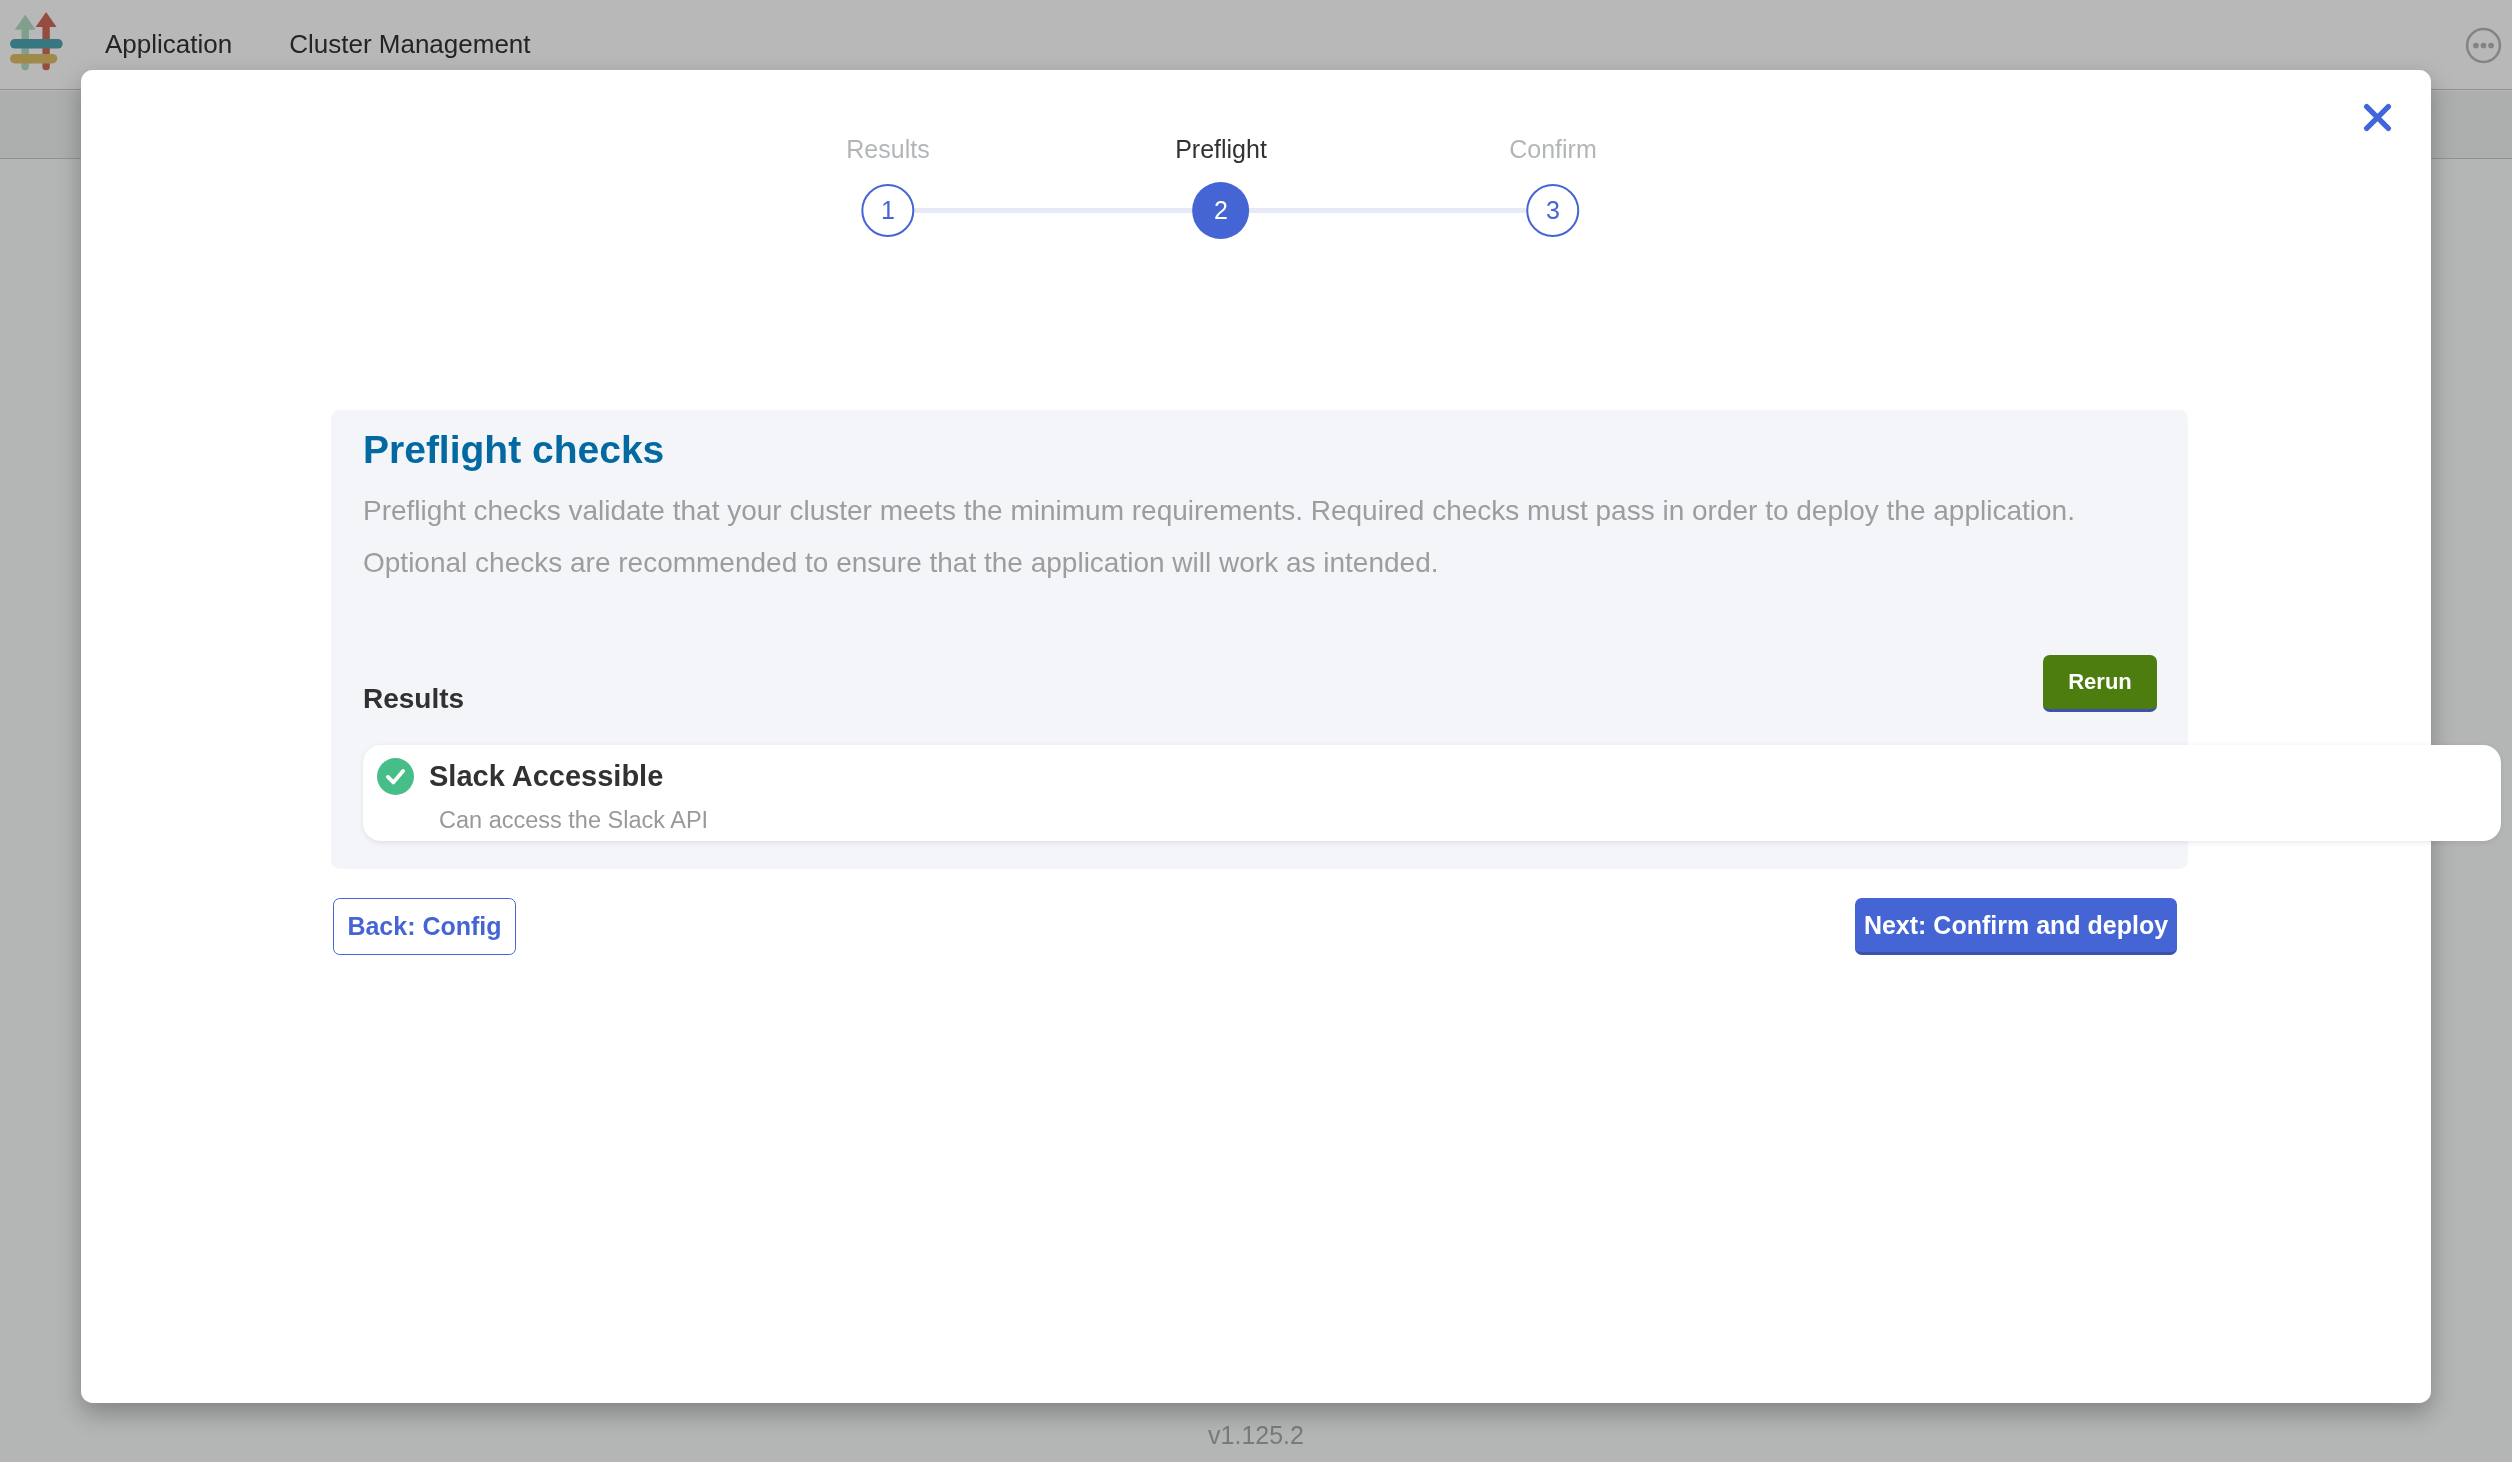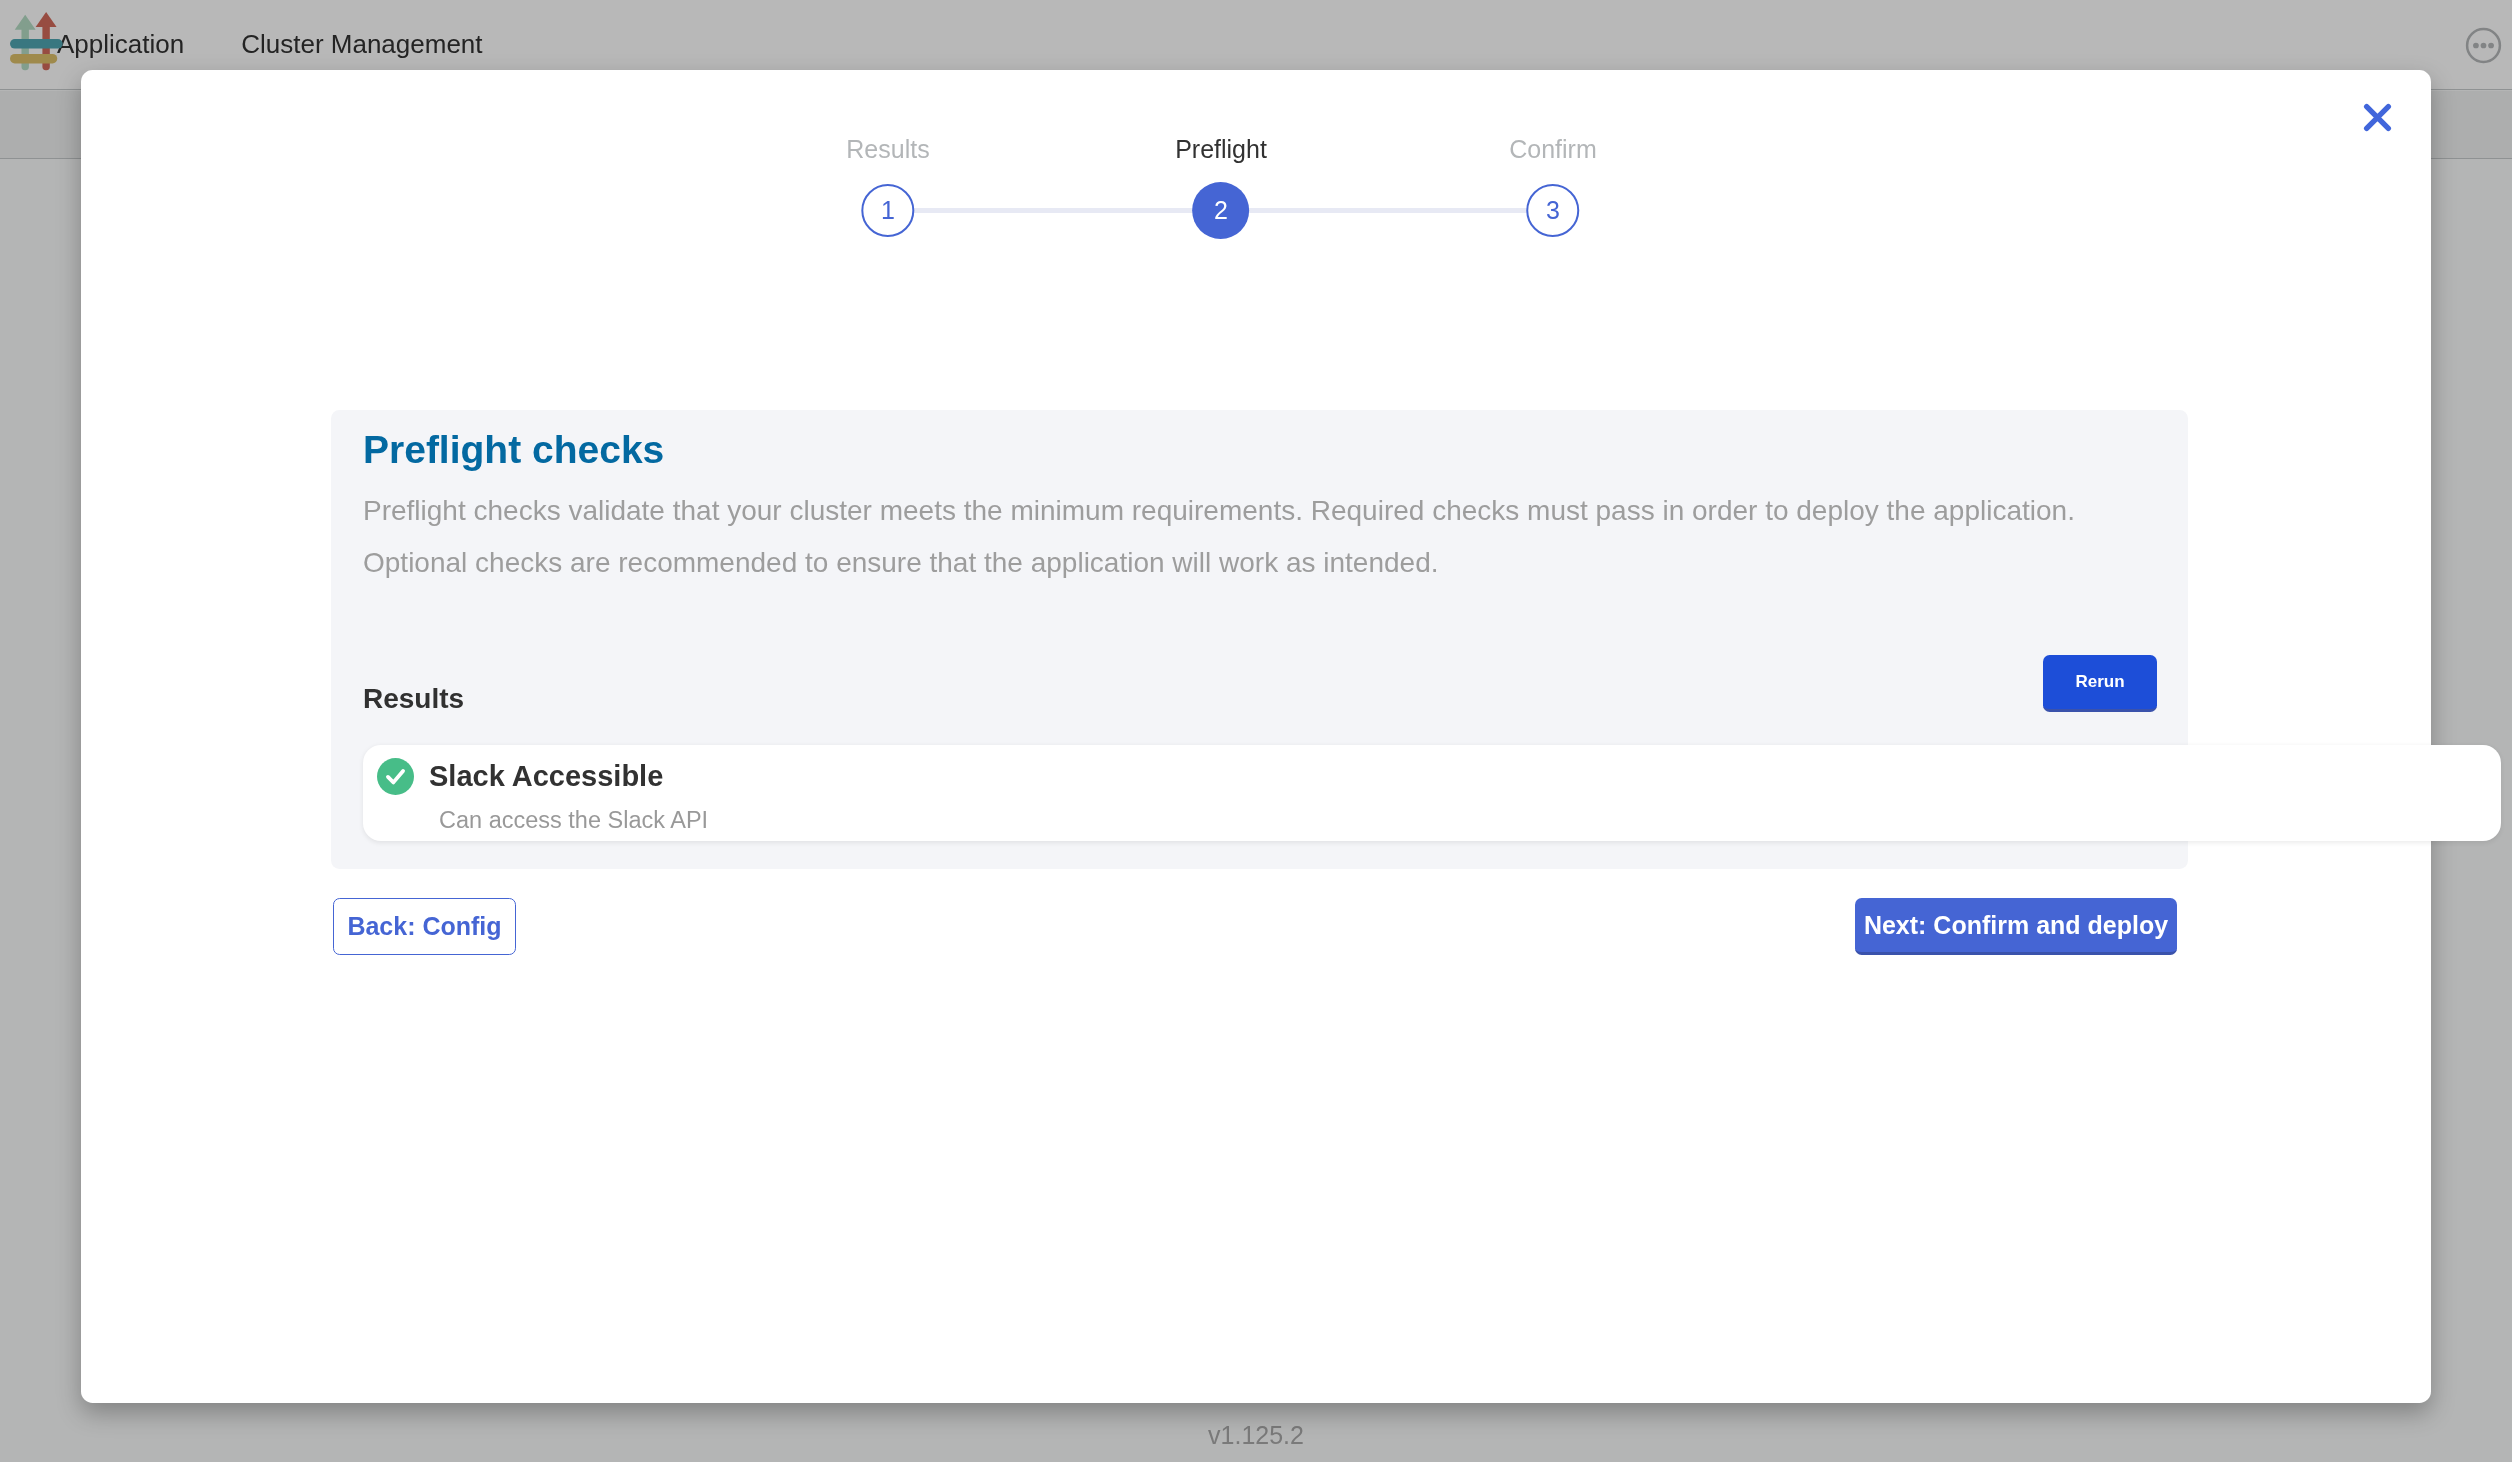--- a/index.html
+++ b/index.html
@@ -4,21 +4,21 @@
 <style>
   html,body{margin:0;padding:0;}
   body{width:2512px;height:1462px;overflow:hidden;background:#fafbfb;
        font-family:"Liberation Sans","DejaVu Sans",sans-serif;}
   .viewport{position:relative;width:2512px;height:1462px;overflow:hidden;}
 
   
   .navbar{position:absolute;left:0;top:0;width:100%;height:90px;background:#ffffff;
           border-bottom:1.7px solid #c7cbcc;box-sizing:border-box;display:flex;align-items:center;}
   .logo{position:absolute;left:10px;top:11.7px;width:54px;height:65px;}
-  .tabs{display:flex;gap:57px;margin-left:57px;height:90px;align-items:center;}
+  .tabs{display:flex;gap:57px;margin-left:105px;height:90px;align-items:center;}
   .nav-tab{font-size:26px;color:#323232;text-decoration:none;cursor:pointer;}
   .nav-menu{position:absolute;right:10px;top:27px;width:37px;height:37px;cursor:pointer;}
   .subnav{position:absolute;left:0;top:91px;width:100%;height:68px;background:#f0f1f2;
           border-bottom:1.7px solid #c7cbcc;box-sizing:border-box;}
   .version{position:absolute;left:0;bottom:11.7px;width:100%;text-align:center;
            font-size:25px;color:#a9a9a9;}
 
   
   .overlay{position:absolute;inset:0;background:rgba(0,0,0,0.28);z-index:10;}
 
@@ -42,23 +42,23 @@
                color:#ffffff;margin-top:-2.5px;}
   .step.s1{left:807px;} .step.s2{left:1140px;} .step.s3{left:1472px;}
 
   
   .card{position:absolute;left:250px;top:340px;width:1857px;height:459px;background:#f4f5f8;
         border-radius:8.4px;}
   .card-title{position:absolute;left:32px;top:18.4px;margin:0;font-size:39px;font-weight:700;color:#0369a1;}
   .card-desc{position:absolute;left:32px;top:75px;width:1782px;margin:0;font-size:28px;
              line-height:52px;color:#9d9d9d;}
   .results-heading{position:absolute;left:32px;top:273px;margin:0;font-size:28px;font-weight:700;color:#313131;}
-  .rerun-btn{position:absolute;right:31px;top:245px;width:114px;height:57px;background:#1d4ed8;
+  .rerun-btn{position:absolute;right:31px;top:245px;width:114px;height:57px;background:#4d7c0f;
              border:none;border-bottom:3.4px solid #3a52ab;border-radius:6.7px;color:#ffffff;
-             font-size:17px;font-weight:700;font-family:inherit;cursor:pointer;box-sizing:border-box;}
+             font-size:22px;font-weight:700;font-family:inherit;cursor:pointer;box-sizing:border-box;}
   .check-row{position:absolute;left:32px;top:335px;width:2138px;height:96px;background:#ffffff;
              border-radius:18px;box-shadow:0 1.7px 5px rgba(0,0,0,0.08);}
   .check-icon{position:absolute;left:14.3px;top:13.4px;width:37px;height:37px;}
   .check-name{position:absolute;left:66px;top:13.4px;line-height:37px;font-size:29px;font-weight:700;color:#323232;}
   .check-msg{position:absolute;left:68px;top:60px;line-height:30px;font-size:23.5px;color:#999999;margin-left:8px;}
 
   
   .back-btn{position:absolute;left:252px;top:828px;width:183px;height:57px;background:#ffffff;
             border:1.7px solid #4565d4;border-radius:6.7px;color:#4565d4;font-size:25px;font-weight:700;
             font-family:inherit;cursor:pointer;box-sizing:border-box;}

